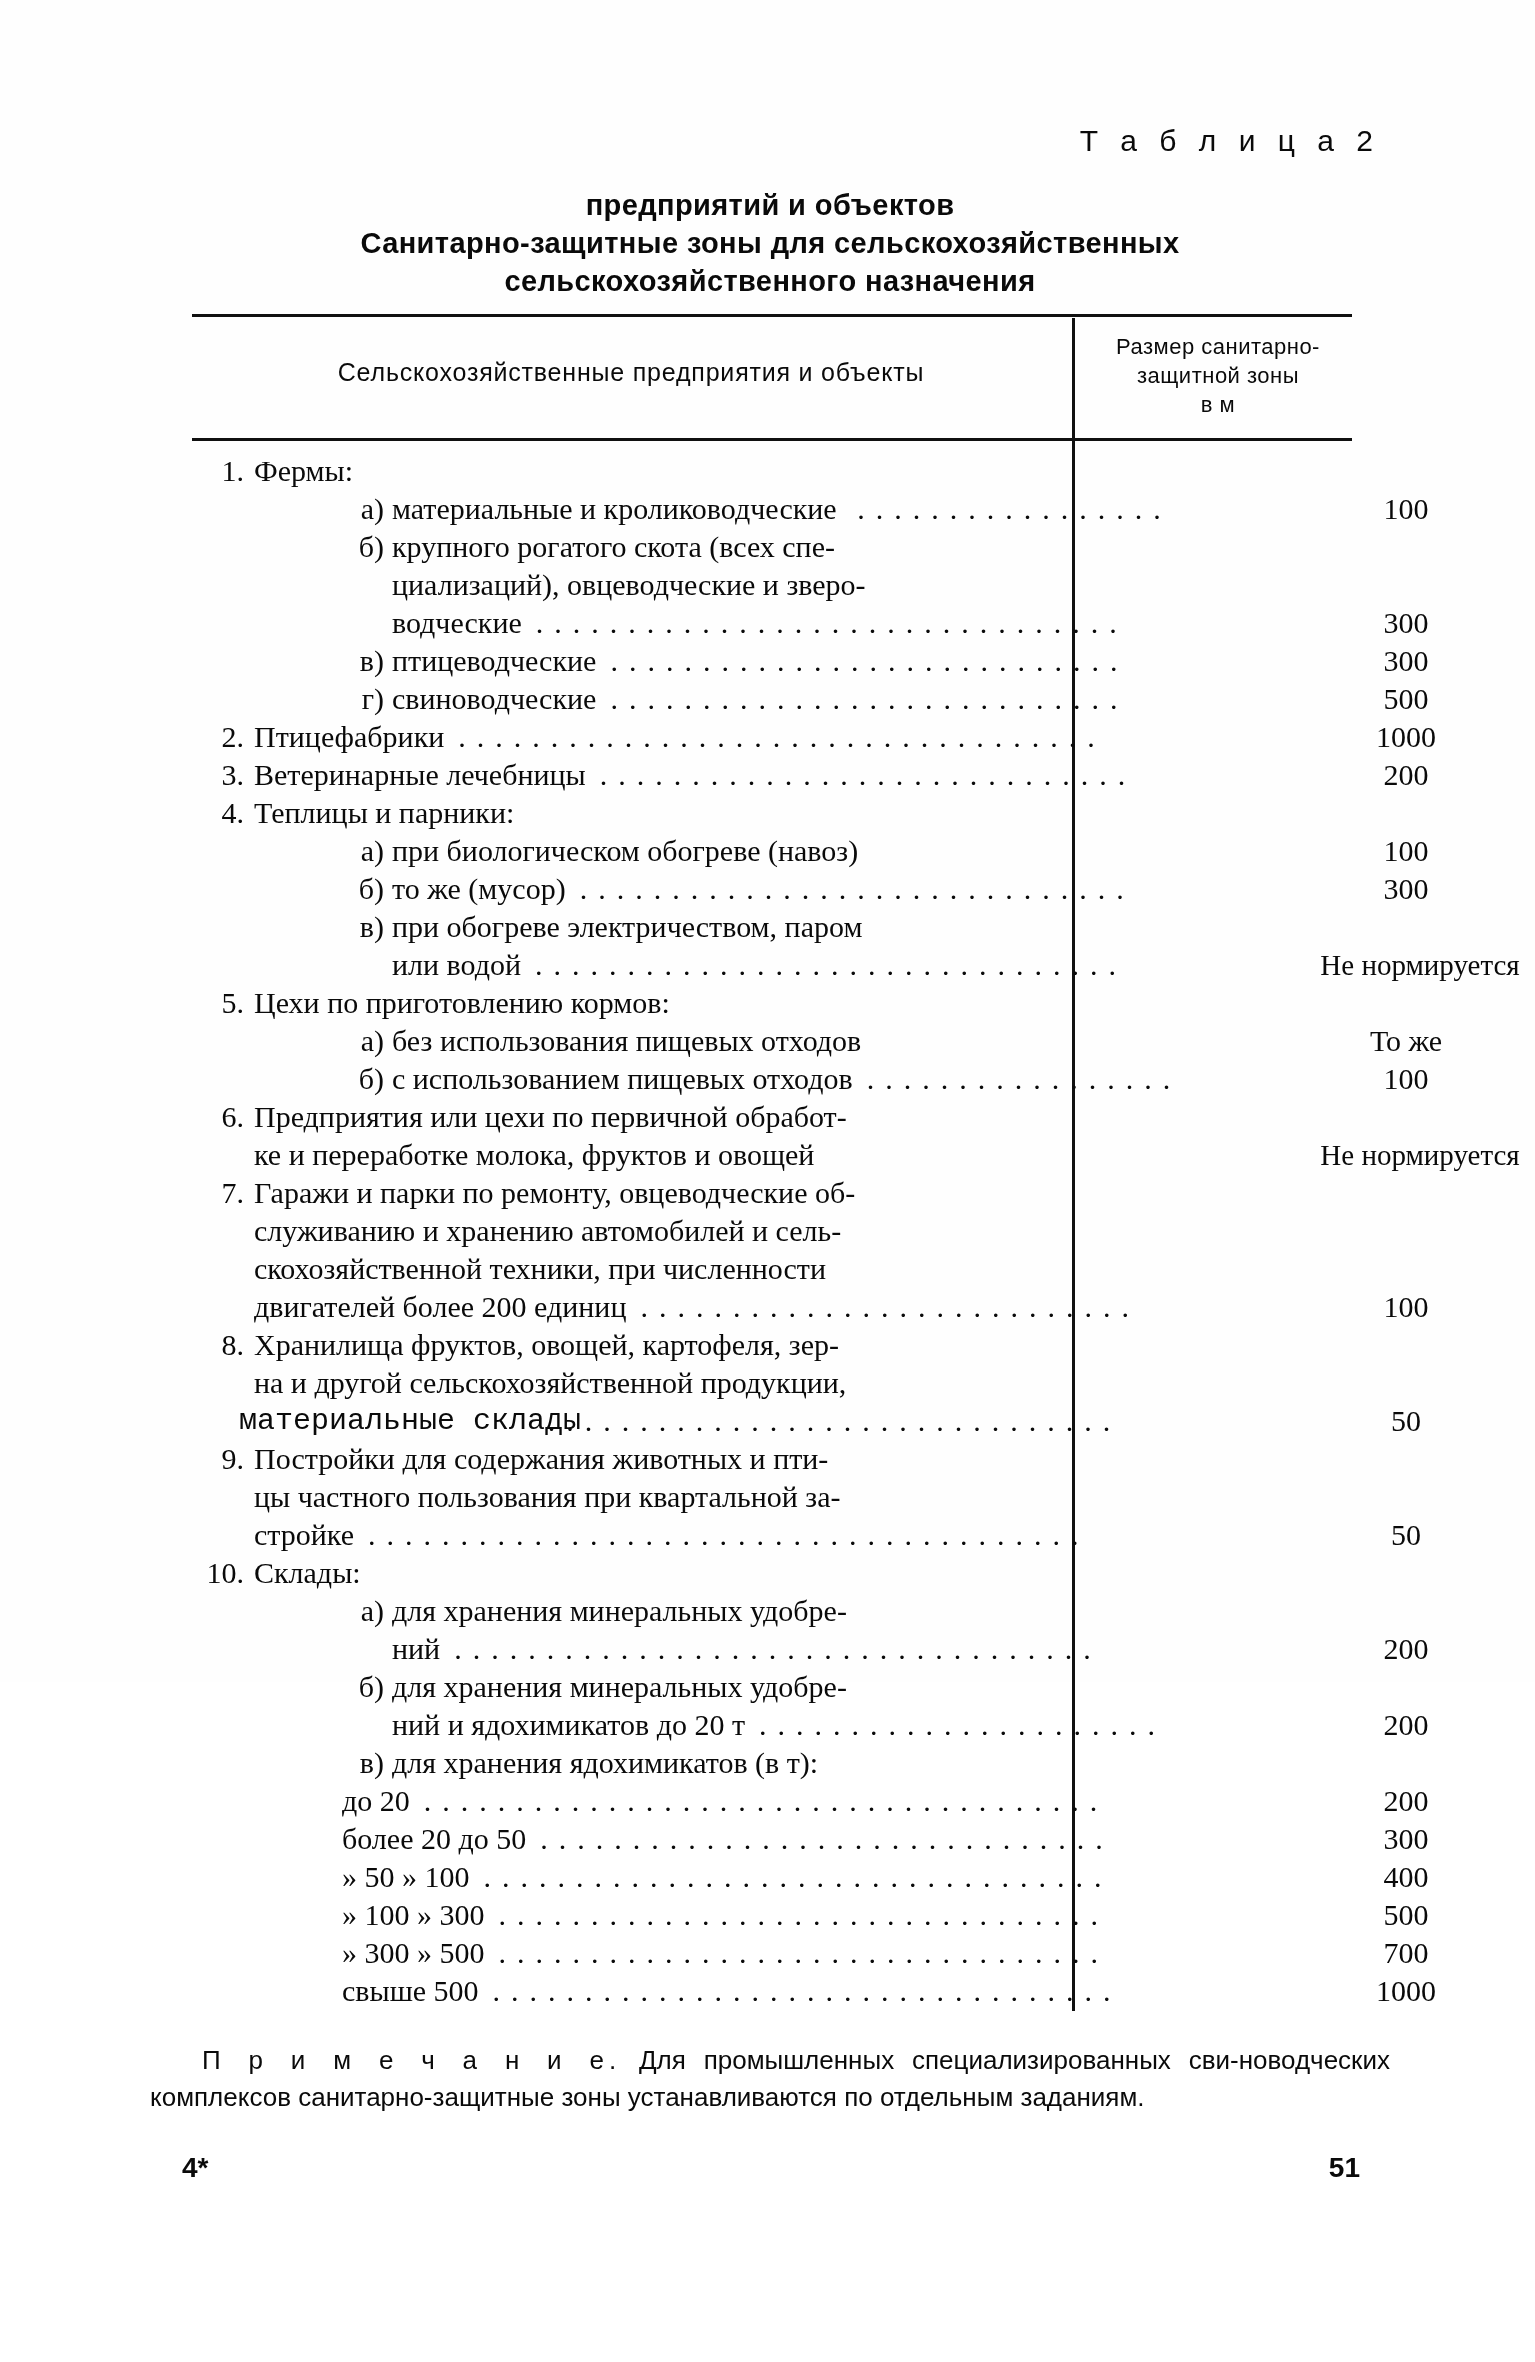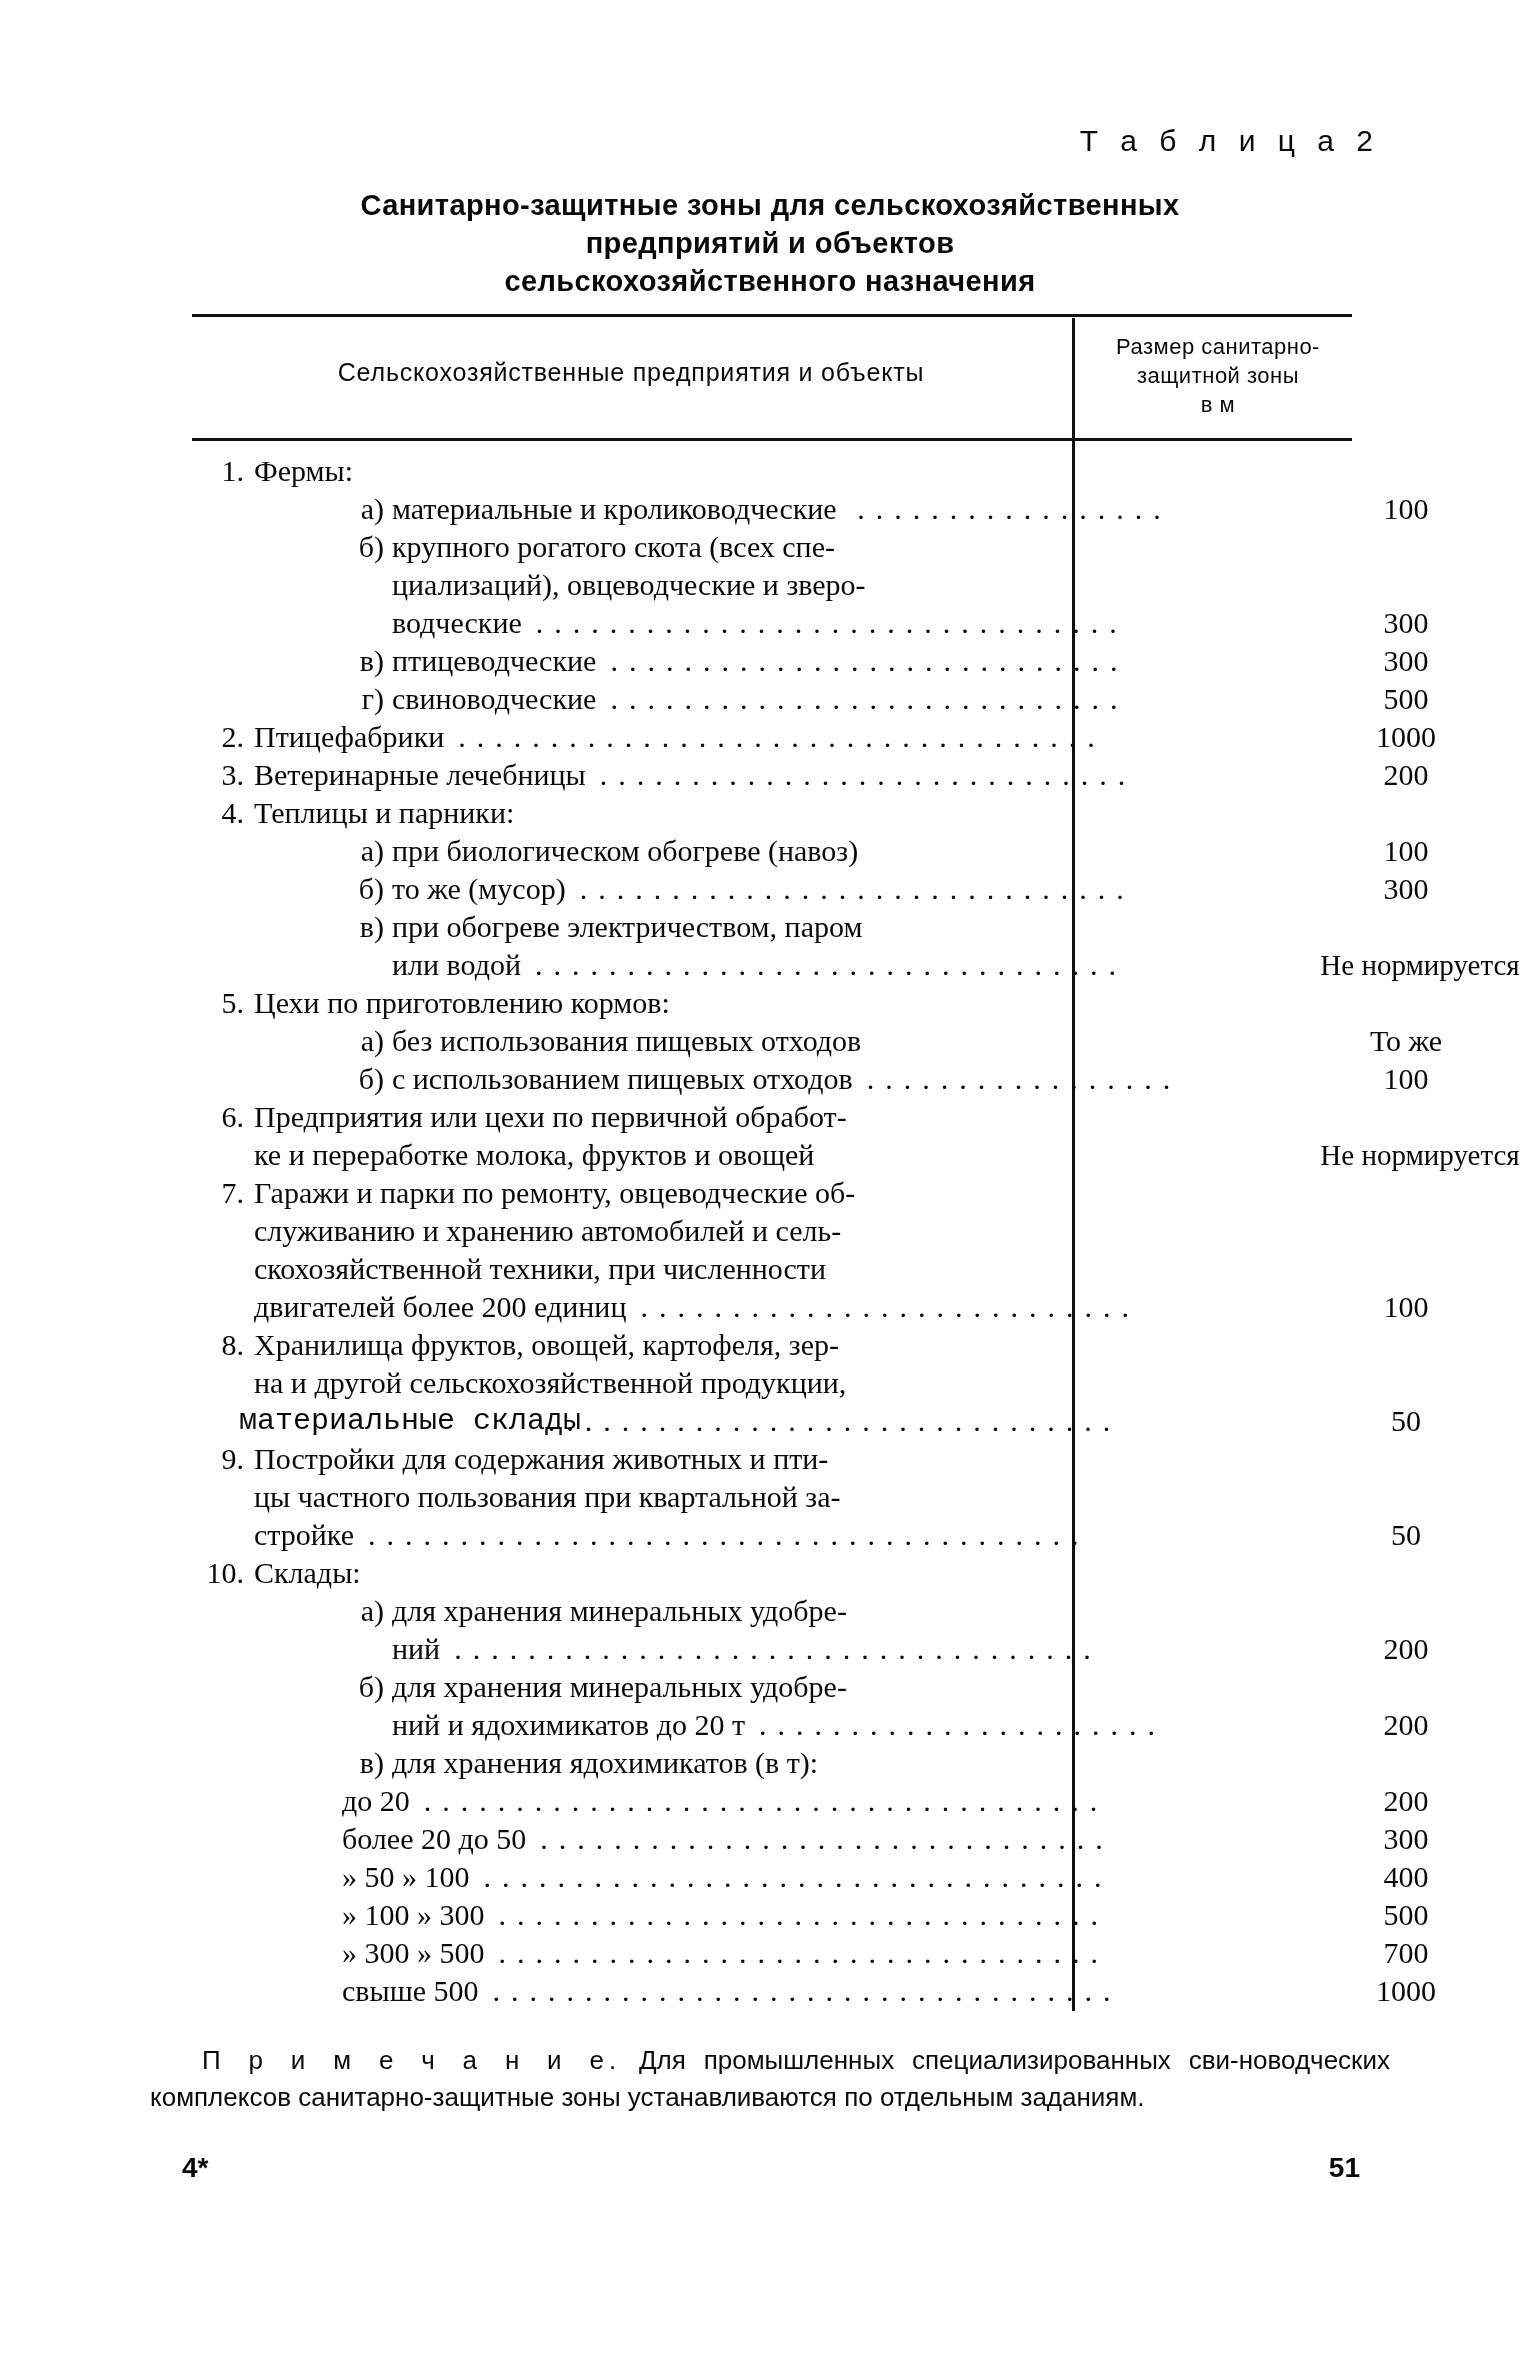--- a/index.html
+++ b/index.html
@@ -204,22 +204,22 @@
   }
 </style>
 </head>
 <body>
 
 <div class="page">
 
   <div class="table-number">Т а б л и ц а  2</div>
 
   <div class="title-block">
+    <div>предприятий и объектов</div>
     <div>Санитарно-защитные зоны для сельскохозяйственных</div>
-    <div>предприятий и объектов</div>
     <div>сельскохозяйственного  назначения</div>
   </div>
 
   <div class="rule rule-top"></div>
   <div class="rule rule-header"></div>
   <div class="vdivider"></div>
 
   <div class="colhead-left">Сельскохозяйственные предприятия  и объекты</div>
 
   <div class="colhead-right">

